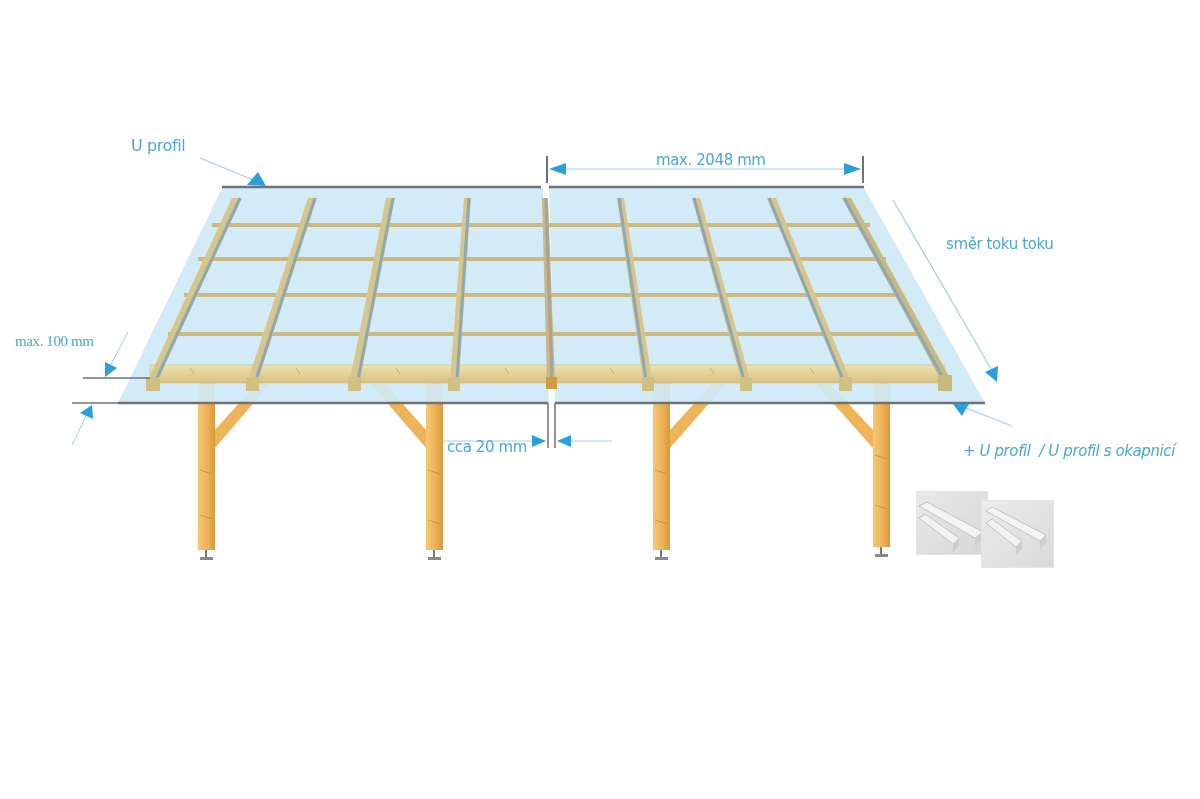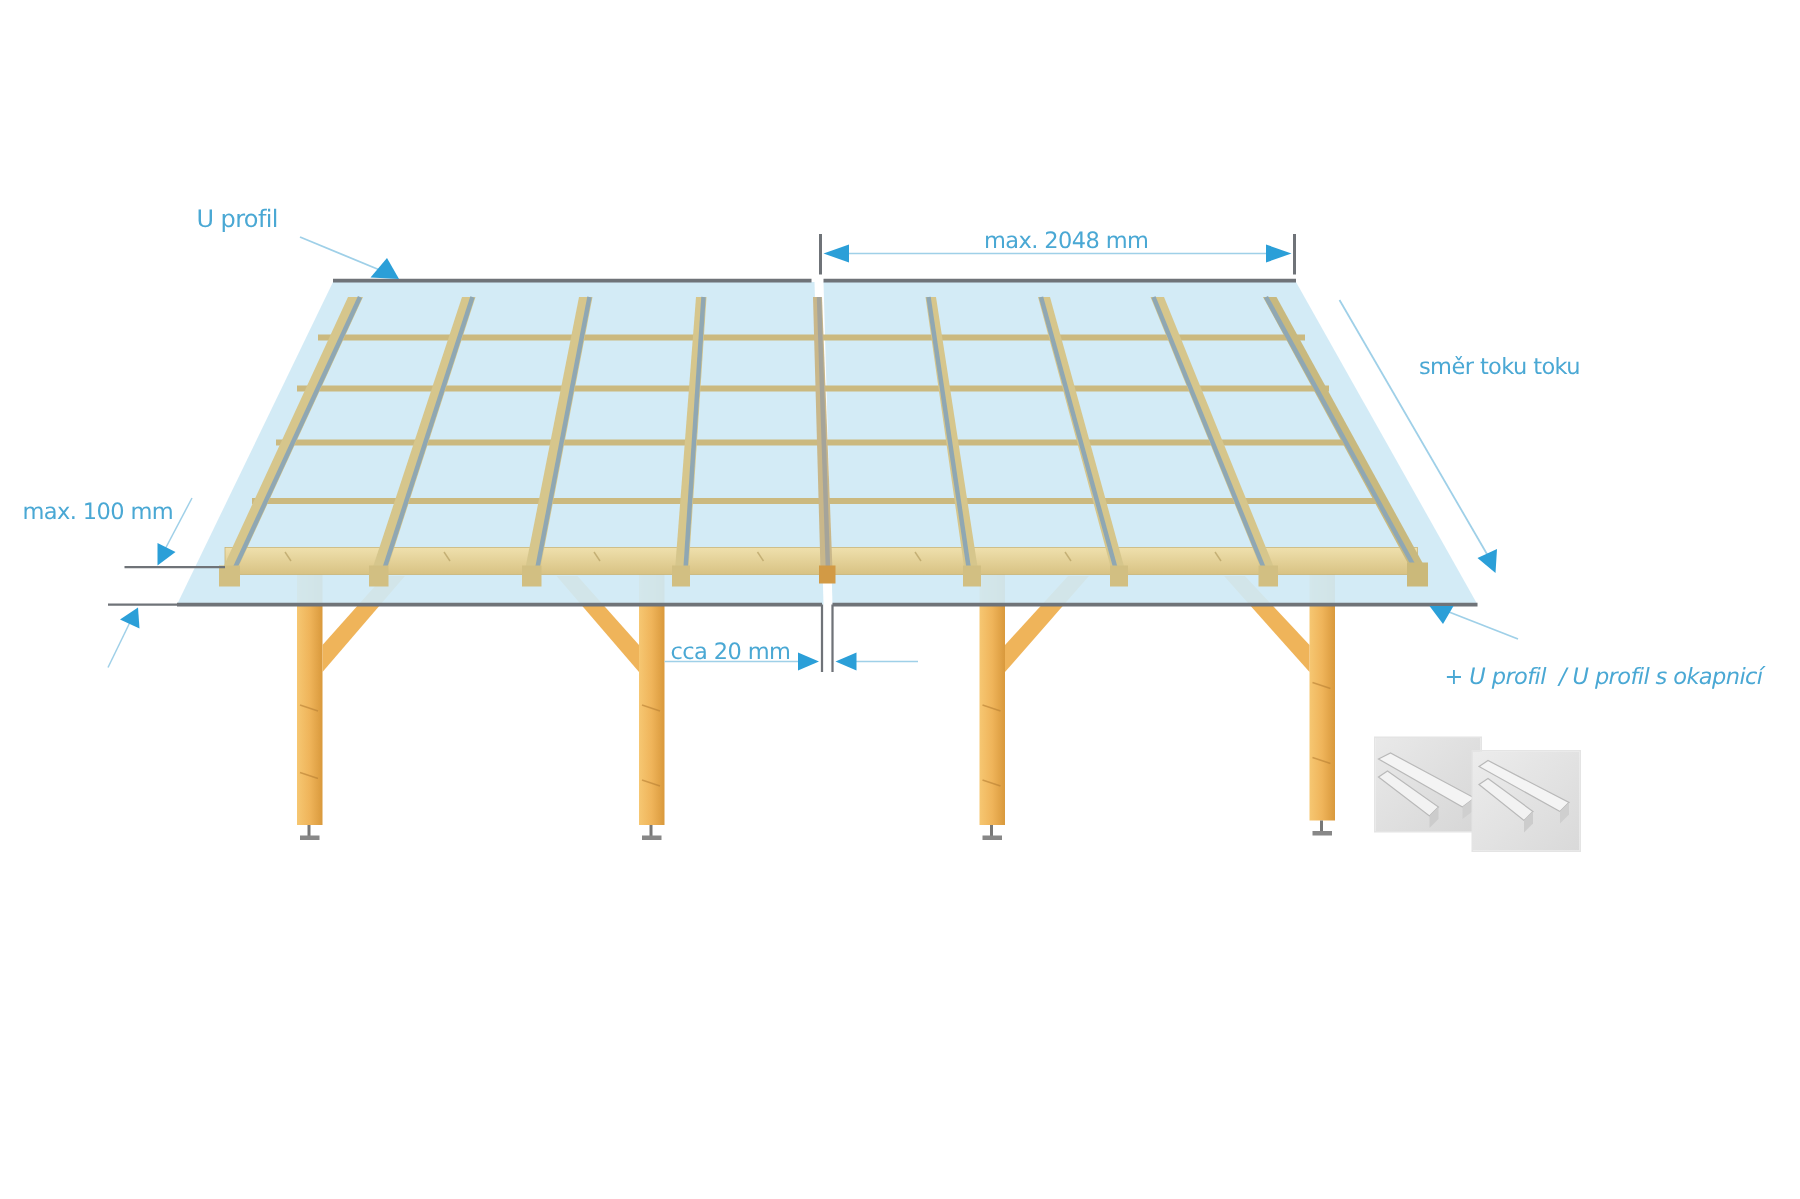--- a/index.html
+++ b/index.html
@@ -169,22 +169,22 @@
     <g>
       <line x1="966" y1="408" x2="1012" y2="426" stroke="#9fd0e8" stroke-width="1.2"></line>
       <polygon points="953,404 969,404 962,416" fill="#2b9fd8"></polygon>
     </g>
   </svg>
 
   
   <div class="label" style="left:131px; top:138px; font-size:16px;">U profil</div>
   <div class="label" style="left:656px; top:153px;">max. 2048 mm</div>
   <div class="label" style="left:946px; top:237px;">směr toku toku</div>
-  <div class="label" style="left:15px; top:334px;">max. 100 mm</div>
-  <div class="label" style="left:447px; top:427px;">cca 20 mm</div>
+  <div class="label" style="left:15px; top:334px;font-family:Liberation Serif, serif;">max. 100 mm</div>
+  <div class="label" style="left:447px; top:440px;">cca 20 mm</div>
   <div class="label" style="left:963px; top:444px; white-space:pre;font-style:italic;">+ U profil  / U profil s okapnicí</div>
 
   
   <div class="thumb" style="left:916px; top:491px; width:70px; height:62px; background:linear-gradient(135deg,#e9e9e9,#d6d6d6);">
     <svg width="70" height="62" viewBox="0 0 70 62">
       <polygon points="2,14 10,10 66,40 58,46" fill="#f4f4f4" stroke="#b9b9b9" stroke-width="0.8"></polygon>
       <polygon points="58,46 66,40 66,48 58,54" fill="#cfcfcf"></polygon>
       <polygon points="2,26 8,22 42,46 36,52" fill="#f2f2f2" stroke="#b9b9b9" stroke-width="0.8"></polygon>
       <polygon points="36,52 42,46 42,54 36,60" fill="#cccccc"></polygon>
     </svg>

